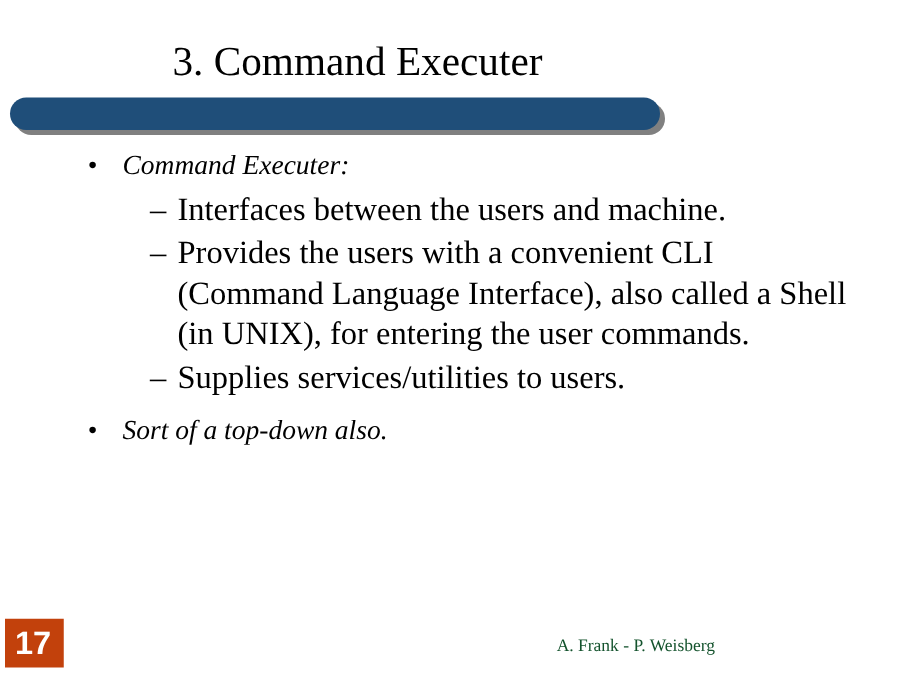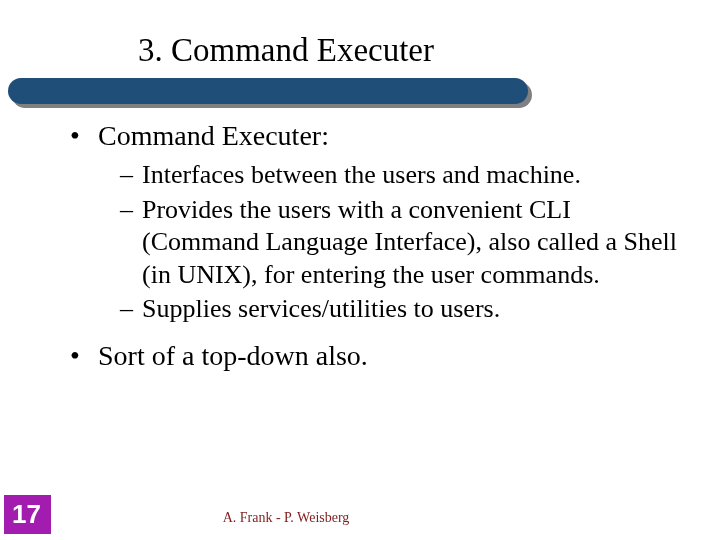--- a/index.html
+++ b/index.html
@@ -52,25 +52,26 @@
     background: #1f4e79;
     border-radius: 13px;
   }
   .content {
     position: absolute;
     left: 70px;
     top: 118px;
     width: 610px;
   }
   .bullet-l1 {
-    font-size: 28px;
+    font-size: 22px;
     line-height: 1.25;
     margin-bottom: 6px;
     padding-left: 28px;
     text-indent: -28px;
+    font-style: italic;
   }
   .bullet-l1 .dot {
     display: inline-block;
     width: 28px;
     text-indent: 0;
   }
   .bullet-l2 {
     font-size: 26px;
     line-height: 1.25;
     margin-left: 50px;
@@ -81,35 +82,35 @@
   .bullet-l2 .dash {
     display: inline-block;
     width: 22px;
     text-indent: 0;
   }
   .spacer { height: 10px; }
   .page-number {
     position: absolute;
     left: 4px;
     bottom: 6px;
-    background: #a21caf;
+    background: #c2410c;
     color: #ffffff;
     font-family: Tahoma, Arial, sans-serif;
     font-size: 26px;
     font-weight: bold;
     padding: 4px 10px 4px 8px;
   }
   .footer-author {
     position: absolute;
     bottom: 14px;
     left: 0;
     width: 100%;
-    text-align: center;
+    text-align: right;
     font-size: 14px;
-    color: #7f1d1d;
+    color: #14532d;
   }
 </style>
 </head>
 <body>
 
 <div class="slide">
 
   <div class="title-wrap">
     <div class="title">3. Command Executer</div>
   </div>

